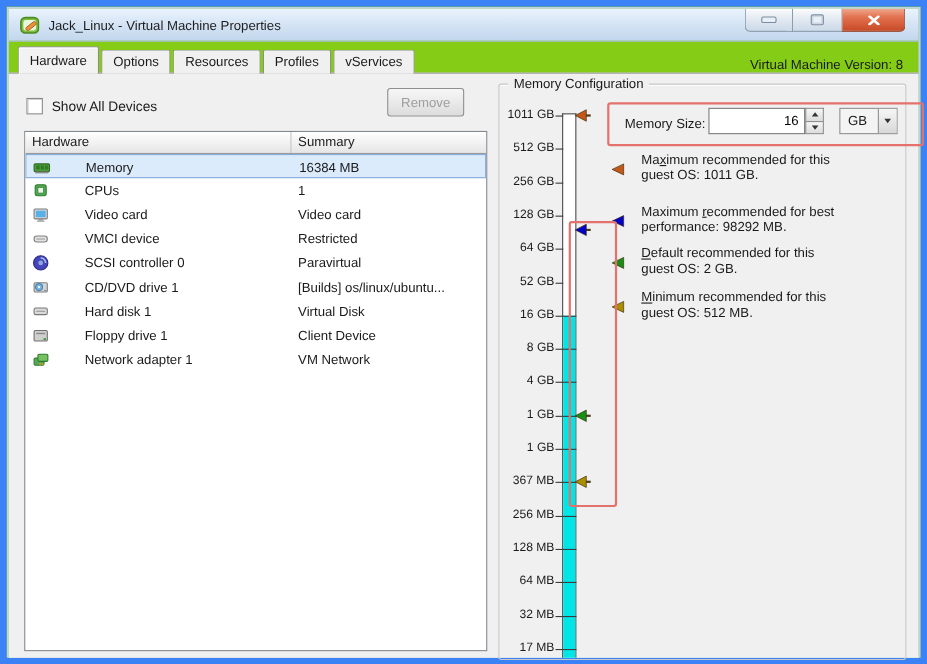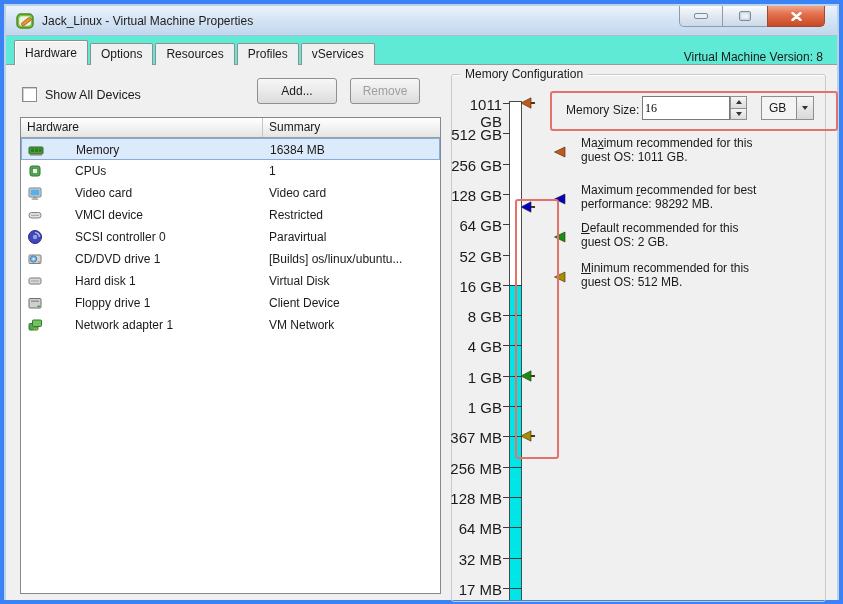--- a/index.html
+++ b/index.html
@@ -3,23 +3,23 @@
 <meta charset="utf-8">
 <style>
   html,body{margin:0;padding:0;overflow:hidden;}
   body{
     width:843px;height:604px;position:relative;
     font-family:"Liberation Sans","DejaVu Sans",sans-serif;
     font-size:12px;color:#1a1a1a;background:#ffffff;
   }
   .window{
     position:absolute;inset:0;
-    border:4px solid #3b82f6;
+    border:6px solid #3b82f6;
     box-shadow:inset 0 0 0 2px #bcd2e8;
-    background:#5eead4;
+    background:#84cc16;
   }
   
   .titlebar{
     position:absolute;top:2px;left:2px;right:2px;height:30px;
     background:linear-gradient(#eaf3fc,#d6e5f5 45%,#c2d7ec);
     border-bottom:1px solid #a7bfd8;
     display:flex;align-items:center;padding-left:10px;box-sizing:border-box;
   }
   .app-icon{width:18px;height:18px;display:inline-block;}
   .titlebar .title{margin-left:8px;color:#1d1d1d;}
@@ -72,39 +72,39 @@
   .th-sum{flex:1;}
   .trow{position:relative;display:flex;align-items:center;height:22px;box-sizing:border-box;}
   .trow.selected{background:#dcebfc;border:1px solid #84acdd;}
   .trow .dev-icon{position:absolute;left:6px;top:3px;width:16px;height:16px;}
   .trow .dev-name{position:absolute;left:30px;top:4px;margin-left:24px;}
   .trow .dev-sum{position:absolute;left:248px;top:4px;white-space:nowrap;}
   
   .mem-panel{position:absolute;left:440px;top:0;right:0;bottom:0;}
   .groupbox{position:absolute;left:5px;top:9px;right:11px;bottom:-2px;border:1px solid #c9c9c9;border-radius:3px;box-shadow:inset 0 1px 0 #ffffff;}
   .group-label{position:absolute;left:14px;top:2px;background:#f0f0f0;padding:0 5px;z-index:2;}
-  .tick-label{position:absolute;width:54px;text-align:right;font-size:15px;color:#1a1a1a;}
+  .tick-label{position:absolute;width:54px;text-align:right;font-size:11px;color:#1a1a1a;}
   .tick-line{position:absolute;height:1px;background:#3a3a3a;}
   .slider-track{
     position:absolute;left:63px;top:36px;width:13px;bottom:0;
     background:#ffffff;border:1px solid #4a4a4a;border-bottom:none;box-sizing:border-box;
   }
   .slider-fill{position:absolute;left:0;right:0;bottom:0;background:#00e6e6;}
   .marker{position:absolute;width:16px;height:12px;}
   .legend-item{position:absolute;left:108px;width:262px;}
   .legend-tri{position:absolute;left:0;top:10px;width:12px;height:12px;}
   .legend-text{margin-left:27px;line-height:14px;font-size:12px;}
   .annot{position:absolute;border:2px solid #e4716b;border-radius:3px;z-index:5;pointer-events:none;}
   .annot-memsize{left:104px;top:26px;width:284px;height:36px;}
   .annot-range{left:69px;top:134px;width:40px;height:256px;}
   .memsize-label{position:absolute;left:120px;top:38px;}
   .memsize-input{
     position:absolute;left:196px;top:31px;width:88px;height:24px;box-sizing:border-box;
-    border:1px solid #7a7a7a;background:#fff;font-family:Liberation Serif, serif;font-size:12px;
-    padding-right:5px;
+    border:1px solid #7a7a7a;background:#fff;font-family:Liberation Sans, sans-serif;font-size:12px;
+    text-align:right;padding-right:5px;
   }
   .spinner{position:absolute;left:284px;top:31px;width:17px;height:24px;display:flex;flex-direction:column;}
   .spin-btn{flex:1;box-sizing:border-box;border:1px solid #8e8f8f;background:linear-gradient(#f6f6f6,#dcdcdc);display:flex;align-items:center;justify-content:center;}
   .spin-btn.up{border-bottom:none;}
   .arrow-up{width:0;height:0;border-left:3.5px solid transparent;border-right:3.5px solid transparent;border-bottom:4px solid #333;}
   .arrow-down{width:0;height:0;border-left:3.5px solid transparent;border-right:3.5px solid transparent;border-top:4px solid #333;}
   .unit-combo{
     position:absolute;left:315px;top:31px;width:53px;height:24px;box-sizing:border-box;
     border:1px solid #8e8f8f;background:#f4f4f4;display:flex;align-items:center;
   }
@@ -148,21 +148,20 @@
       <div class="tab">vServices</div>
     </div>
   <div class="version">Virtual Machine Version: 8</div>
 
   <div class="tab-page">
 
     <label class="checkbox-row">
       <span class="checkbox"></span>
       <span class="cb-label">Show All Devices</span>
     </label>
-    <button class="btn btn-add">Add...</button>
     <button class="btn btn-remove">Remove</button>
 
     <div class="device-table">
       <div class="table-header">
         <div class="th th-hw">Hardware</div>
         <div class="th th-sum">Summary</div>
       </div>
       <div id="device-rows">
           <div class="trow selected">
             <span class="dev-icon"><svg width="16" height="16" viewBox="0 0 16 16">

